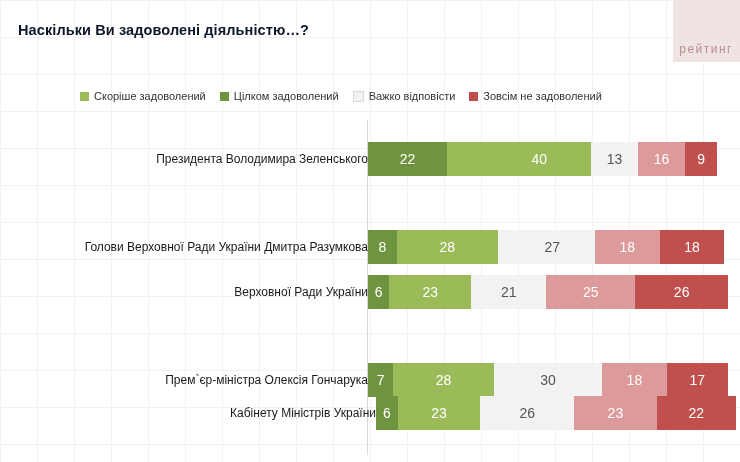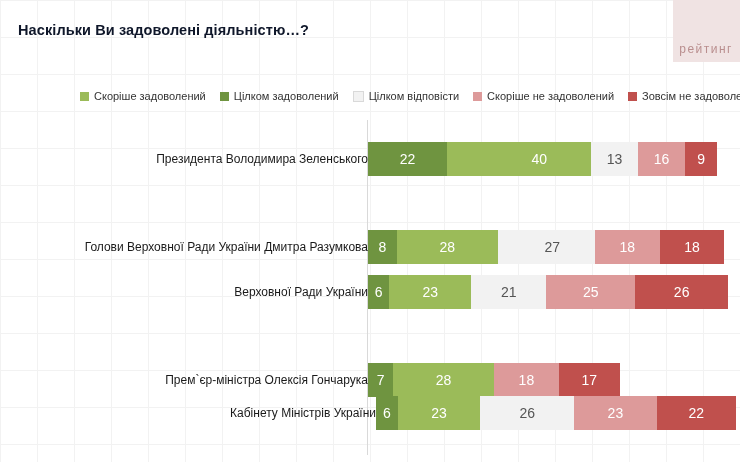--- a/index.html
+++ b/index.html
@@ -153,25 +153,21 @@
       <div class="legend-item">
         <span class="legend-swatch" style="background: rgb(155, 187, 89);"></span>
         <span>Скоріше задоволений</span>
       </div>
       <div class="legend-item">
         <span class="legend-swatch" style="background: rgb(111, 148, 64);"></span>
         <span>Цілком задоволений</span>
       </div>
       <div class="legend-item">
         <span class="legend-swatch" style="background: rgb(242, 242, 242); border: 1px solid rgb(217, 217, 217);"></span>
-        <span>Цілком відповісти</span>
-      </div>
-      <div class="legend-item">
-        <span class="legend-swatch" style="background: rgb(221, 154, 154);"></span>
-        <span>Скоріше не задоволений</span>
+        <span>Важко відповісти</span>
       </div>
       <div class="legend-item">
         <span class="legend-swatch" style="background: rgb(192, 80, 77);"></span>
         <span>Зовсім не задоволений</span>
       </div>
     </div>
 
   <div class="plot" id="plot">
     <div class="plot-frame-left"></div>
   <div class="row" style="top: 22px;">
@@ -202,20 +198,21 @@
           <div class="seg neutral" style="width: 75.6px; background: rgb(242, 242, 242);">21</div>
           <div class="seg" style="width: 90px; background: rgb(221, 154, 154);">25</div>
           <div class="seg" style="width: 93.6px; background: rgb(192, 80, 77);">26</div>
         </div>
       </div>
       <div class="row" style="top: 243px;">
         <div class="row-label">Прем`єр-міністра Олексія Гончарука</div>
         <div class="bar">
           <div class="seg" style="width: 25.2px; background: rgb(111, 148, 64);">7</div>
           <div class="seg" style="width: 100.8px; background: rgb(155, 187, 89);">28</div>
+          <div class="seg neutral" style="width: 108px; background: rgb(242, 242, 242);">30</div>
           <div class="seg" style="width: 64.8px; background: rgb(221, 154, 154);">18</div>
           <div class="seg" style="width: 61.2px; background: rgb(192, 80, 77);">17</div>
         </div>
       </div>
       <div class="row" style="top: 276px; margin-left: 8px;">
         <div class="row-label">Кабінету Міністрів України</div>
         <div class="bar">
           <div class="seg" style="width: 21.6px; background: rgb(111, 148, 64);">6</div>
           <div class="seg" style="width: 82.8px; background: rgb(155, 187, 89);">23</div>
           <div class="seg neutral" style="width: 93.6px; background: rgb(242, 242, 242);">26</div>

